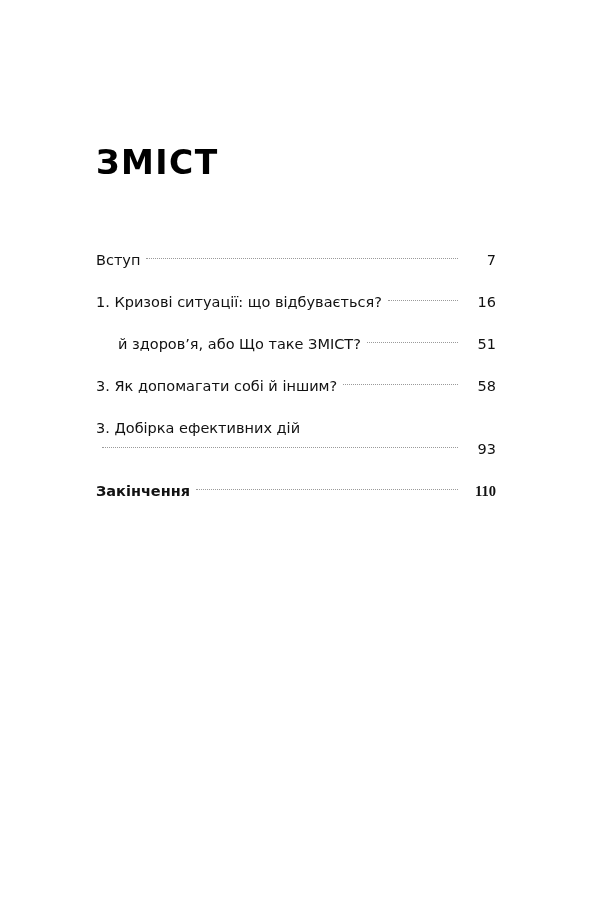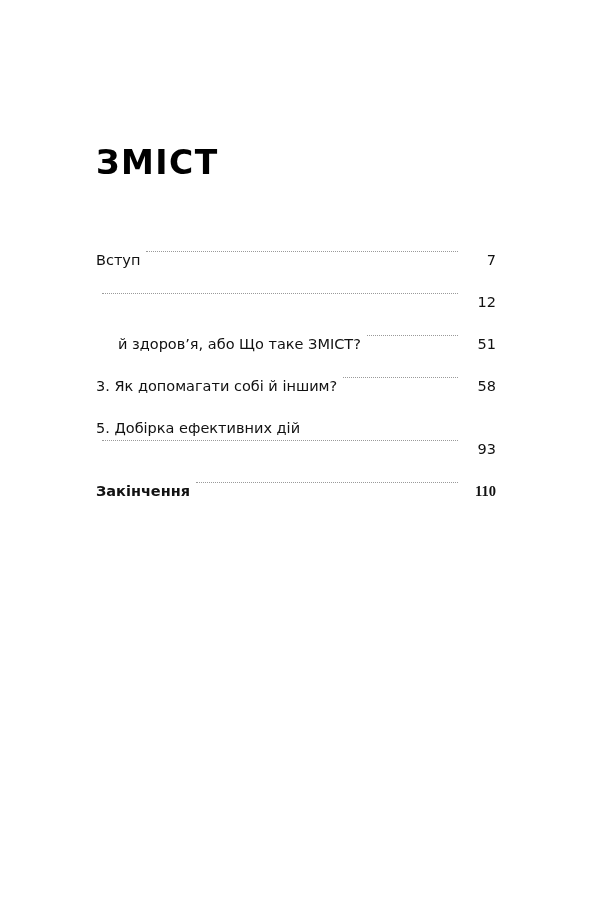--- a/index.html
+++ b/index.html
@@ -37,21 +37,21 @@
     width: 400px;
   }
   .toc-entry {
     display: block;
     margin-bottom: 21px;
     font-size: 14.5px;
     color: #111111;
   }
   .toc-row {
     display: flex;
-    align-items: flex-start;
+    align-items: center;
     width: 100%;
   }
   .toc-label {
     white-space: nowrap;
     line-height: 1.45;
   }
   .toc-label.bold {
     font-weight: bold;
   }
   .toc-dots {
@@ -91,22 +91,23 @@
     <div class="toc-entry">
       <div class="toc-row">
         <span class="toc-label">Вступ</span>
         <span class="toc-dots"></span>
         <span class="toc-page">7</span>
       </div>
     </div>
 
     <div class="toc-entry">
       <div class="toc-row">
+        <span class="toc-label">1. Кризові ситуації: що відбувається?</span>
         <span class="toc-dots"></span>
-        <span class="toc-page">12</span>
+        <span class="toc-page">16</span>
       </div>
     </div>
 
     <div class="toc-entry">
       <div class="toc-row cont">
         <span class="toc-label">й здоров’я, або Що таке ЗМІСТ?</span>
         <span class="toc-dots"></span>
         <span class="toc-page">51</span>
       </div>
     </div>
@@ -114,21 +115,21 @@
     <div class="toc-entry">
       <div class="toc-row">
         <span class="toc-label">3. Як допомагати собі й іншим?</span>
         <span class="toc-dots"></span>
         <span class="toc-page">58</span>
       </div>
     </div>
 
     <div class="toc-entry">
       <div class="toc-row nodots">
-        <span class="toc-label">5. Добірка ефективних дій</span>
+        <span class="toc-label">3. Добірка ефективних дій</span>
         <span class="toc-dots"></span>
         <span class="toc-page"></span>
       </div>
       <div class="toc-row cont">
         <span class="toc-dots"></span>
         <span class="toc-page">93</span>
       </div>
     </div>
 
     <div class="toc-entry">

